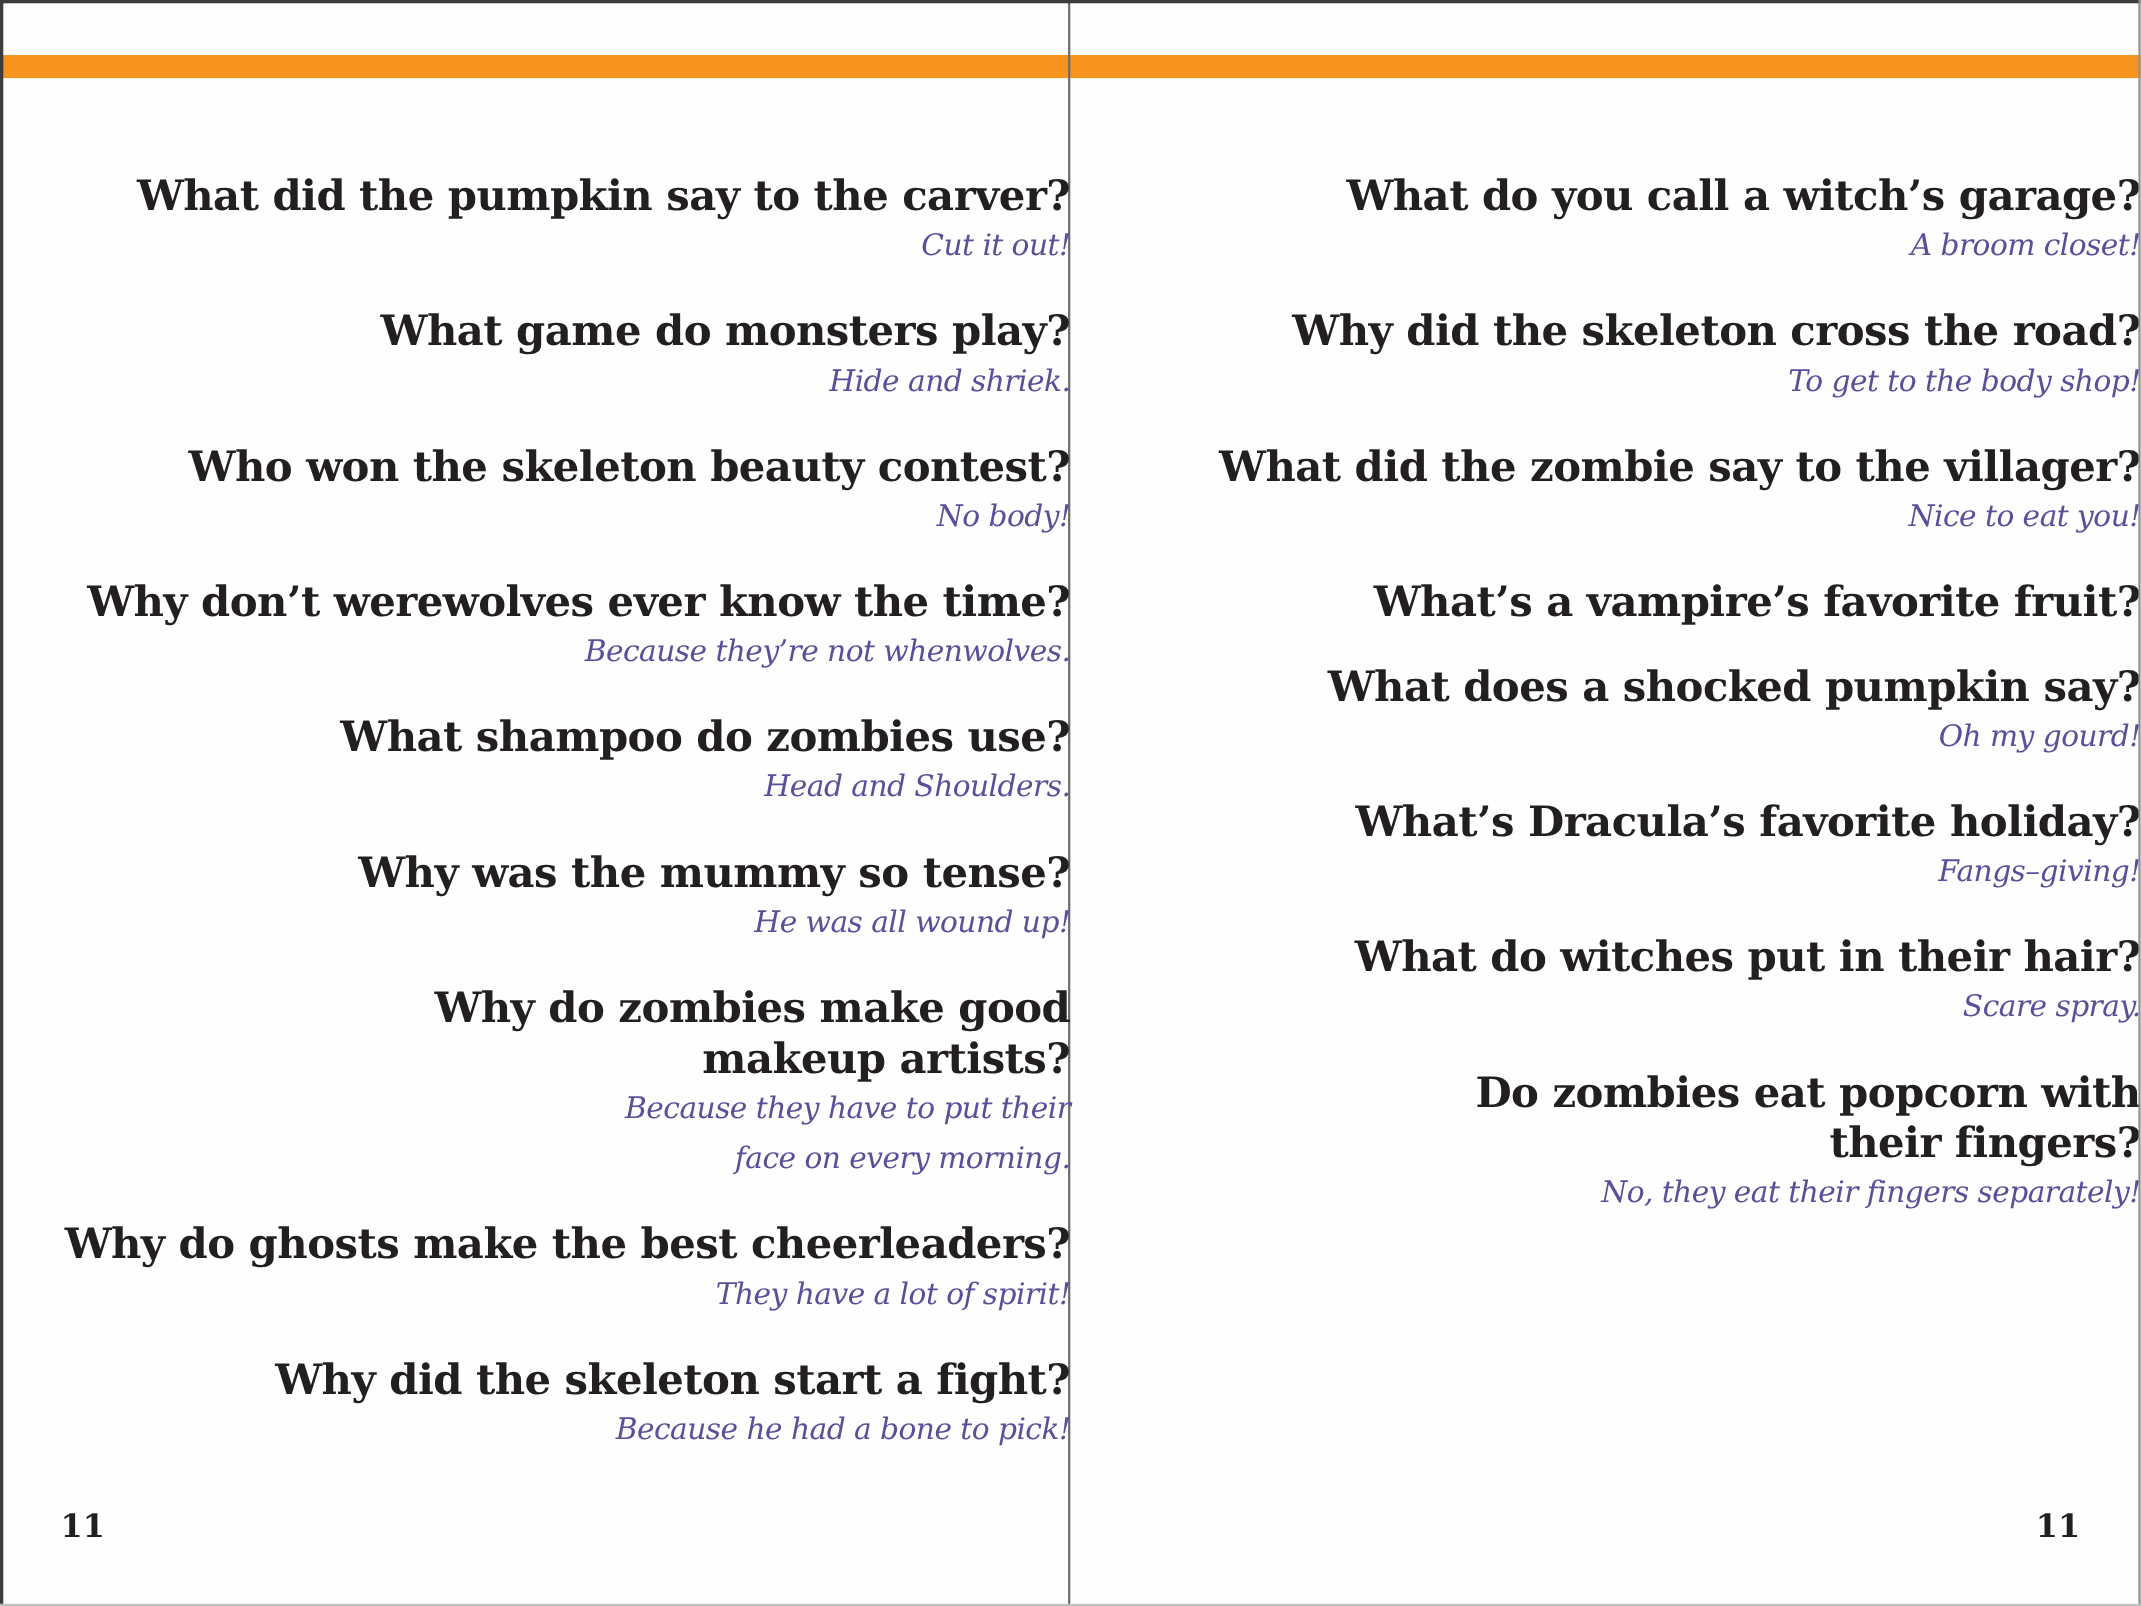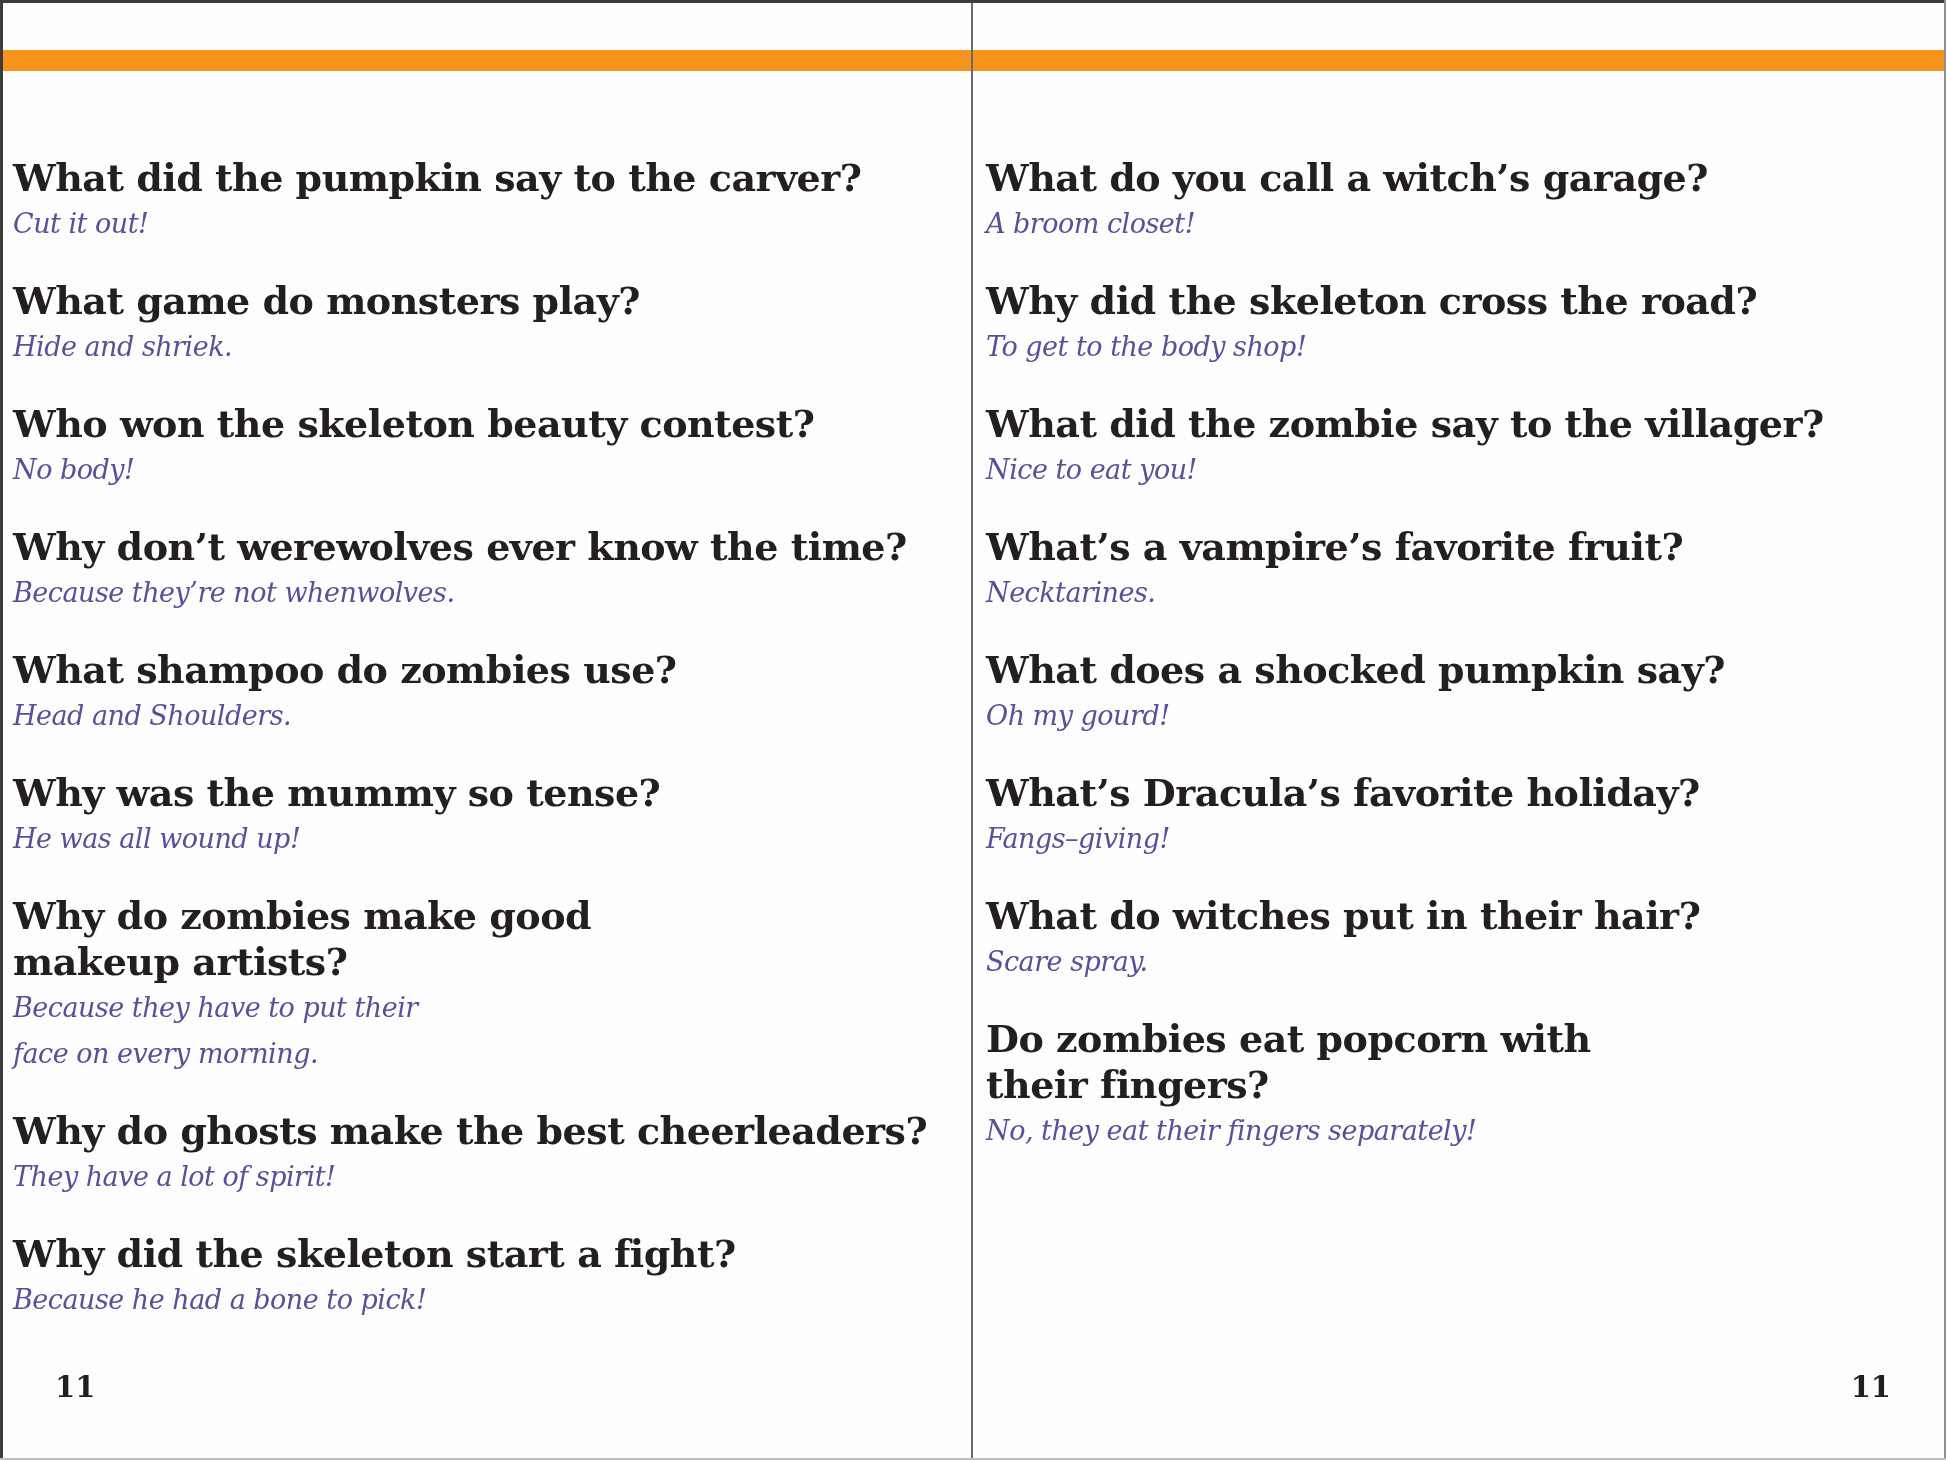--- a/index.html
+++ b/index.html
@@ -32,23 +32,22 @@
     background:var(--orange);z-index:2;
   }
   .gutter-line{
     position:absolute;left:971px;top:0;width:2px;height:100%;
     background:var(--gutter);z-index:3;
   }
   .page{
     width:973px;height:100%;
     position:relative;
     padding-top:155px;
-    text-align:left;
+    text-align:right;
     z-index:4;
-    padding-left:13px;
   }
   .joke{margin-bottom:31px;}
   .joke .q{
     font-weight:bold;
     font-size:38px;
     line-height:46px;
     color:var(--ink);
     white-space:pre-line;
     letter-spacing:-0.5px;
   }
@@ -133,21 +132,20 @@
     <div class="joke">
       <div class="q">Why did the skeleton cross the road?</div>
       <div class="a">To get to the body shop!</div>
     </div>
     <div class="joke">
       <div class="q">What did the zombie say to the villager?</div>
       <div class="a">Nice to eat you!</div>
     </div>
     <div class="joke">
       <div class="q">What’s a vampire’s favorite fruit?</div>
-      <div class="a">Necktarines.</div>
     </div>
     <div class="joke">
       <div class="q">What does a shocked pumpkin say?</div>
       <div class="a">Oh my gourd!</div>
     </div>
     <div class="joke">
       <div class="q">What’s Dracula’s favorite holiday?</div>
       <div class="a">Fangs–giving!</div>
     </div>
     <div class="joke">

